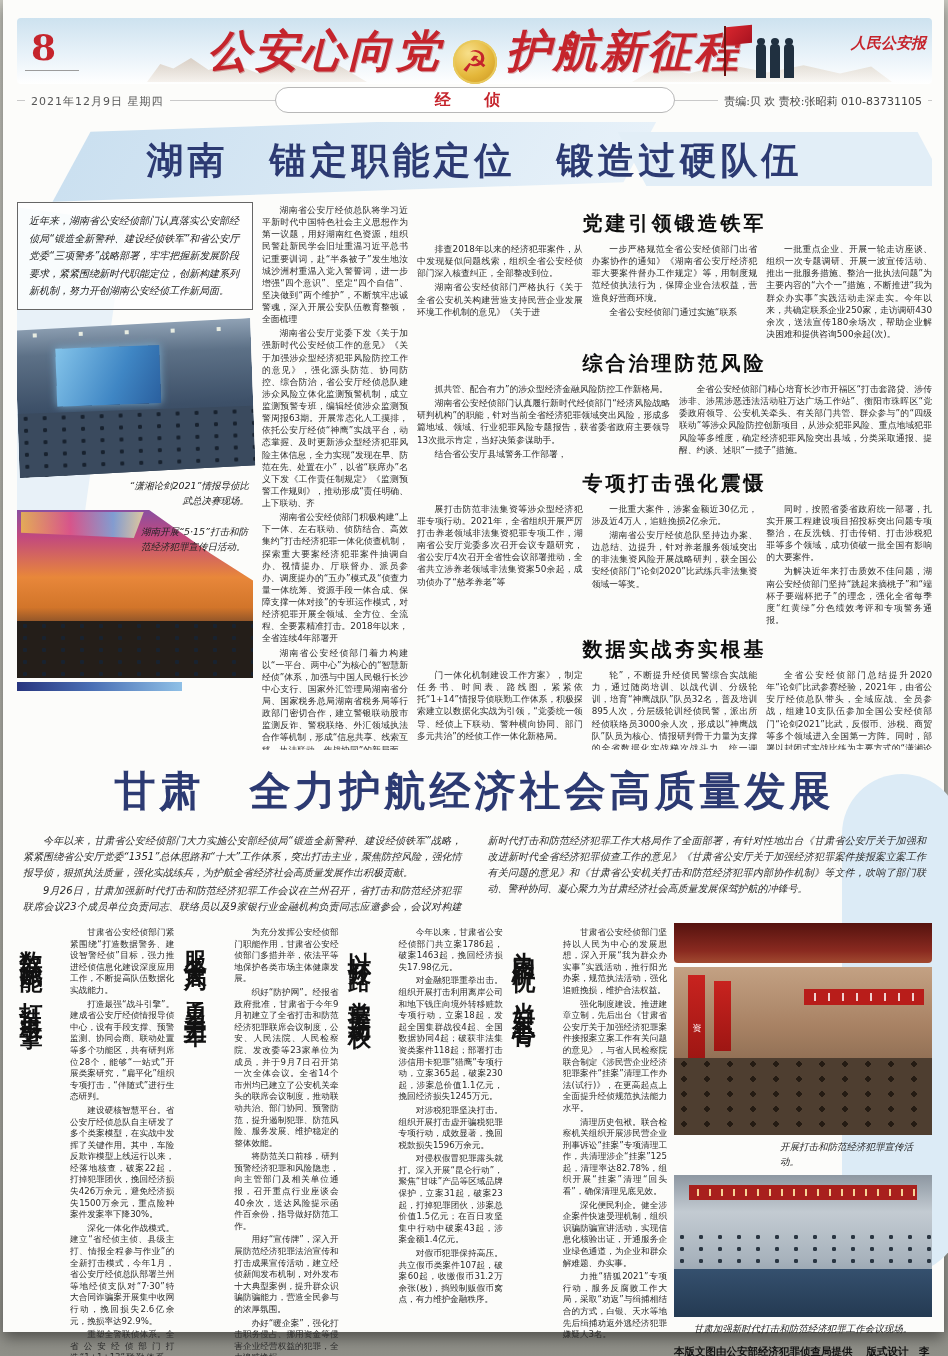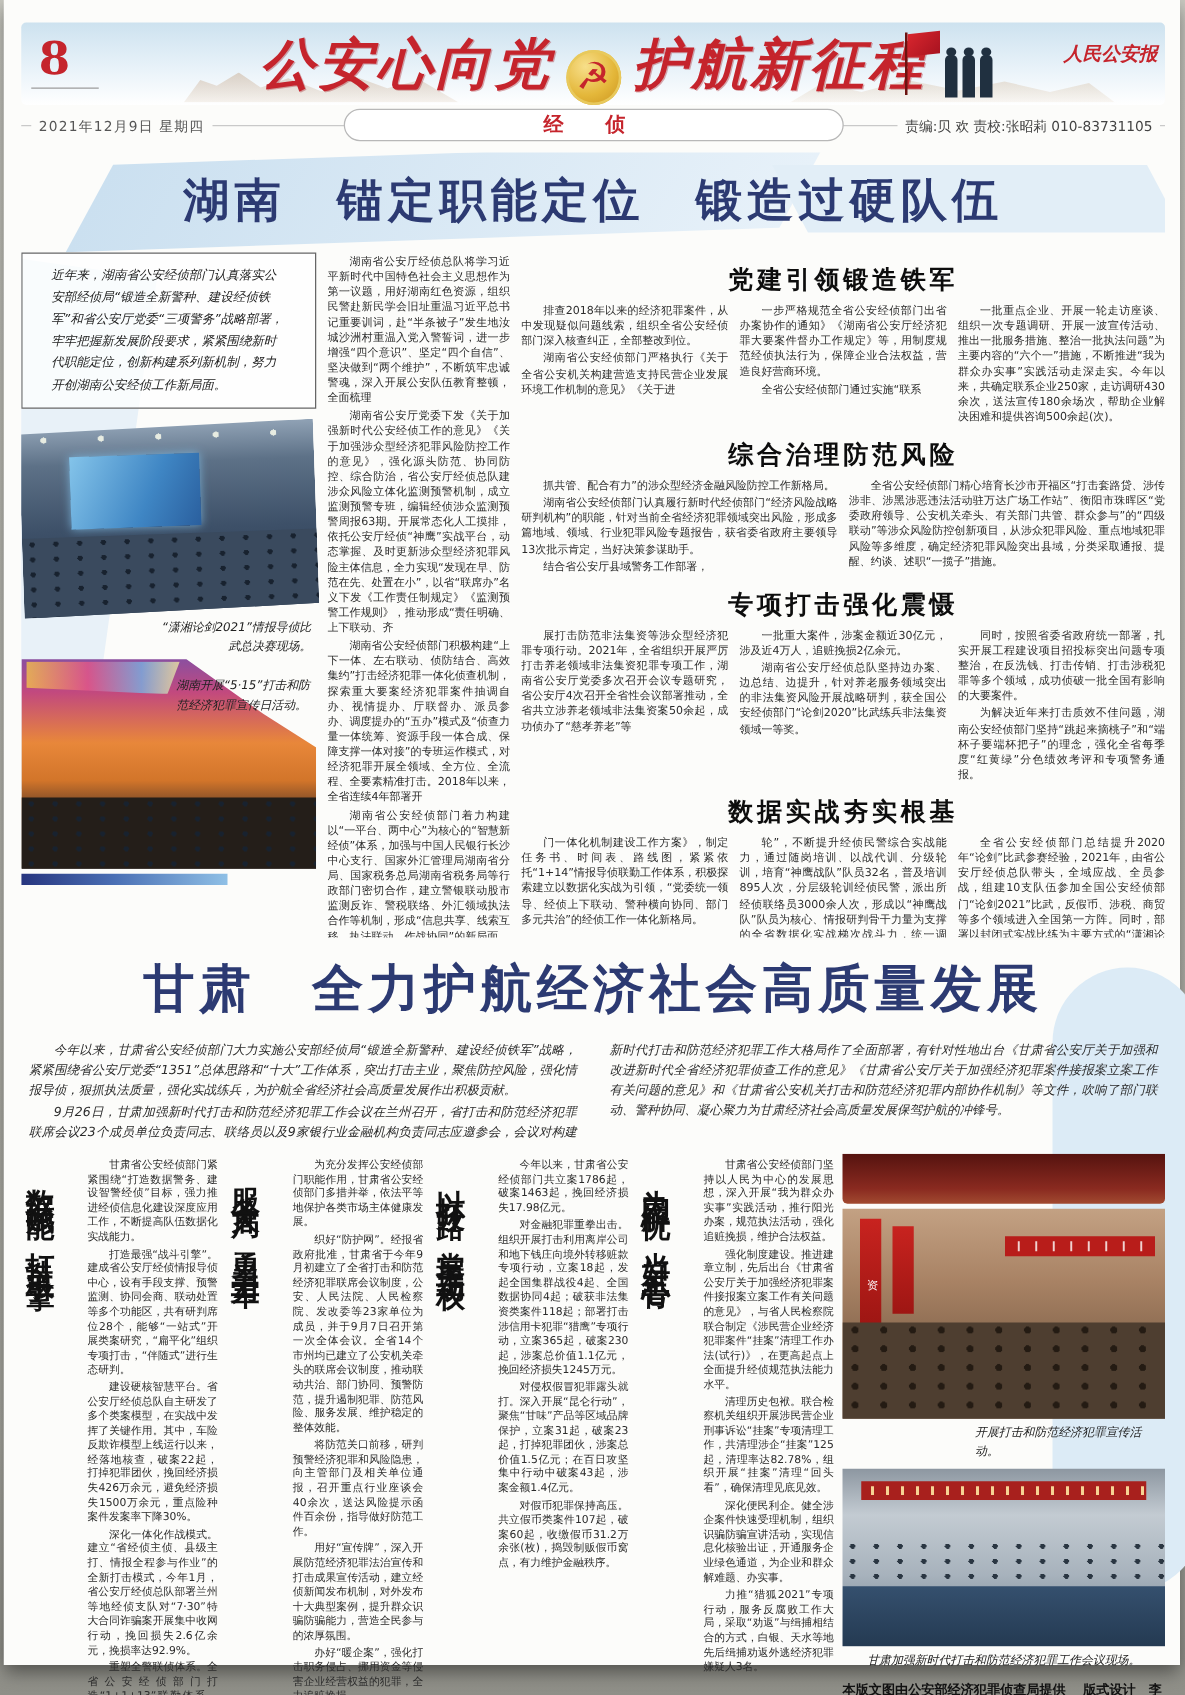--- a/index.html
+++ b/index.html
@@ -38,21 +38,21 @@
   .deco { position:absolute; background:#d6e7f4; z-index:0; }
 
   
   .hunan { position:relative; margin-top:6px; height:628px; overflow:hidden; }
   .deco-a { left:60px; top:0; width:560px; height:70px; transform:skewX(-30deg) rotate(-2deg); background:linear-gradient(90deg,#cbe0f0,#e7f1f9); }
   .deco-b { right:0; top:10px; width:300px; height:54px; transform:skewX(28deg); background:#e2eef7; }
   .deco-c { left:-40px; top:90px; width:120px; height:420px; transform:rotate(8deg); background:#e8f1f8; }
   .hunan-title { position:relative; z-index:2; font-size:37px; padding:14px 0 10px; }
   .hunan-body { position:relative; z-index:2; display:flex; gap:9px; margin-top:6px; }
   .h-left { width:236px; flex:none; }
-  .intro-box { border:1px solid #666; padding:9px 23px; font-size:10px; line-height:1.75; font-style:italic; color:#222; background:rgba(255,255,255,.75); }
+  .intro-box { border:1px solid #666; padding:9px 11px; font-size:10px; line-height:1.75; font-style:italic; color:#222; background:rgba(255,255,255,.75); }
   .photo { position:relative; overflow:hidden; }
   .photo1 { height:152px; margin-top:12px; transform:rotate(-2deg); background:linear-gradient(180deg,#90a2b5 0%,#5d7187 20%,#3d5068 55%,#2a394e 100%); clip-path:polygon(0 3%,100% 0,100% 97%,0 100%); }
   .screen { position:absolute; left:17%; top:16%; width:44%; height:38%; background:linear-gradient(115deg,#84c4ea,#3f86c4 60%,#2a5f9e); box-shadow:0 0 8px rgba(130,190,230,.8); }
   .lights { position:absolute; top:4px; left:0; right:0; height:12px; background-image:radial-gradient(circle 4px at 20px 6px,#f3f6e8 60%,transparent 62%); background-size:46px 12px; opacity:.9; }
   .audience { position:absolute; bottom:0; left:0; right:0; height:42%; background-color:#3a4a5e; background-image:radial-gradient(circle 3px at 8px 5px,#18222f 70%,transparent 72%); background-size:19px 12px; }
   .cap { font-size:9.5px; color:#222; line-height:1.6; }
   .cap1 { width:128px; margin:4px 4px 2px auto; text-align:right; }
   .photo2-wrap { position:relative; height:168px; margin-top:2px; }
   .photo2 { position:absolute; inset:0; background:linear-gradient(180deg,#8a4fa0 0%,#c2497e 16%,#e8873a 40%,#d2752a 58%,#5a3a28 74%,#2b241e 100%); clip-path:polygon(0 0,56% 0,82% 26%,100% 42%,100% 100%,0 100%); }
   .photo2 .audience { height:34%; background-color:#241e19; }
@@ -249,20 +249,21 @@
             <p class="para">办好“暖企案”，强化打击职务侵占、挪用资金等侵害企业经营权益的犯罪，全力追赃挽损。</p>
           </div>
 
         <div class="v-head">
           <span>以打开路</span>
           <span>掌握主动权</span>
         </div>
         <div class="g-col">
             <p class="para">今年以来，甘肃省公安经侦部门共立案1786起，破案1463起，挽回经济损失17.98亿元。</p>
             <p class="para">对金融犯罪重拳出击。组织开展打击利用离岸公司和地下钱庄向境外转移赃款专项行动，立案18起，发起全国集群战役4起、全国数据协同4起；破获非法集资类案件118起；部署打击涉信用卡犯罪“猎鹰”专项行动，立案365起，破案230起，涉案总价值1.1亿元，挽回经济损失1245万元。</p>
+            <p class="para">对涉税犯罪坚决打击。组织开展打击虚开骗税犯罪专项行动，成效显著，挽回税款损失1596万余元。</p>
             <p class="para">对侵权假冒犯罪露头就打。深入开展“昆仑行动”，聚焦“甘味”产品等区域品牌保护，立案31起，破案23起，打掉犯罪团伙，涉案总价值1.5亿元；在百日攻坚集中行动中破案43起，涉案金额1.4亿元。</p>
             <p class="para">对假币犯罪保持高压。共立假币类案件107起，破案60起，收缴假币31.2万余张(枚)，捣毁制贩假币窝点，有力维护金融秩序。</p>
           </div>
 
         <div class="v-head">
           <span>为民解忧</span>
           <span>当好主心骨</span>
         </div>
         <div class="g-col">
             <p class="para">甘肃省公安经侦部门坚持以人民为中心的发展思想，深入开展“我为群众办实事”实践活动，推行阳光办案，规范执法活动，强化追赃挽损，维护合法权益。</p>

